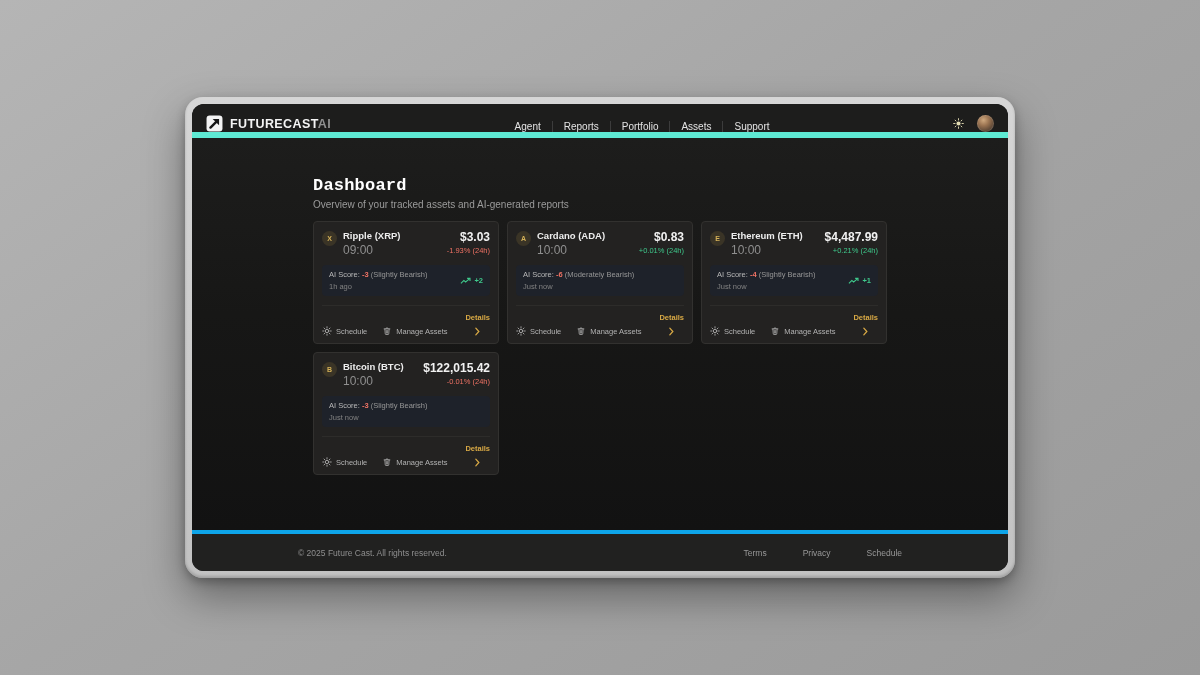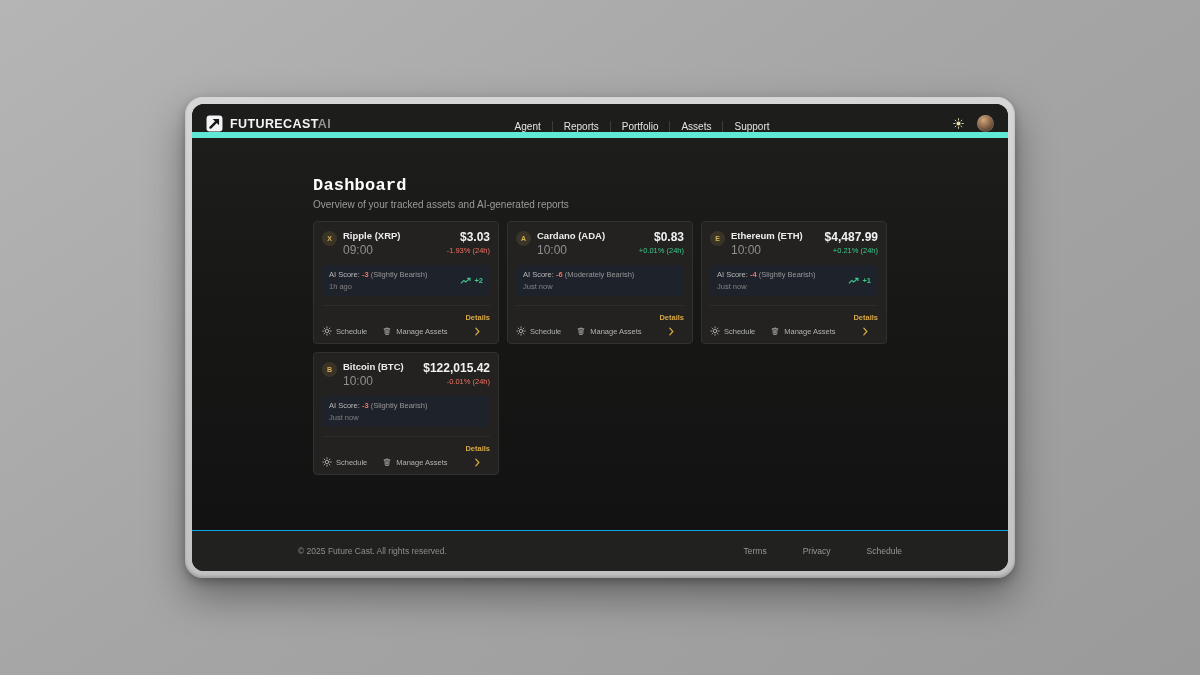--- a/index.html
+++ b/index.html
@@ -78,21 +78,21 @@
   .actions { margin-top:7px; display:flex; align-items:flex-end; }
   .act-btn {
     display:flex; align-items:center; gap:4px; background:none; border:none; cursor:pointer;
     font-family:inherit; font-size:7.5px; color:#b2b2b2; padding:0; margin-right:15px;
   }
   .details-btn {
     margin-left:auto; margin-right:0; color:#d8a945; font-weight:bold; gap:5px;flex-direction:column;
   }
   
   .ftr {
-    height:41px; flex:0 0 41px; background:#212120; border-top:1px solid #0ea5e9;
+    height:41px; flex:0 0 41px; background:#212120; border-top:4px solid #0ea5e9;
     display:flex; align-items:center; justify-content:space-between; padding:0 106px;
   }
   .ftr-copy { font-size:8.5px; color:#8f8f8f; }
   .ftr-links { display:flex; gap:36px; }
   .ftr-links a { font-size:8.5px; color:#989898; text-decoration:none; }
   .ico { display:inline-flex; flex:0 0 auto; }
 </style>
 </head>
 <body>
 

